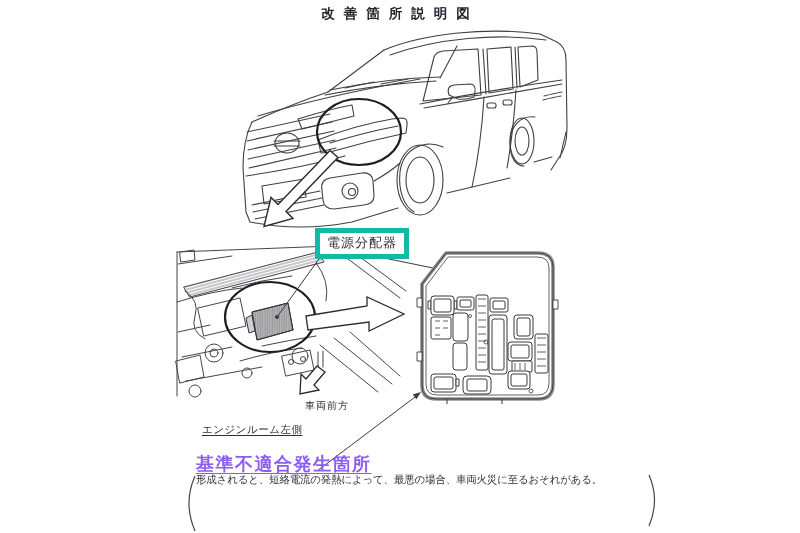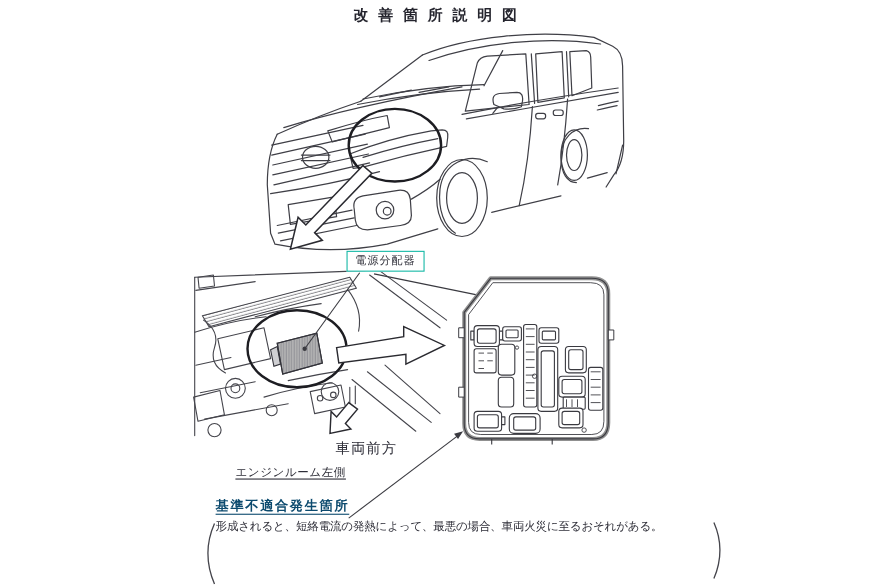--- a/index.html
+++ b/index.html
@@ -2,27 +2,27 @@
 <html><head>
 <meta charset="utf-8">
 <style>
   html,body{margin:0;padding:0;background:#fff;}
   .canvas{position:relative;width:720px;height:533px;background:#fff;overflow:hidden;
           font-family:Liberation Mono, monospace;color:#2e2e38;}
   .art{position:absolute;left:0;top:0;}
   .txt{position:absolute;white-space:nowrap;}
   .title{left:0;top:5px;width:800px;text-align:center;font-size:13.5px;letter-spacing:9px;
          font-weight:600;color:#25252e;}
-  .pd-label{left:315px;top:228px;border:1px solid #14b8a6;background:#fff;
-            padding:1px 7px 2px 7px;font-size:10px;letter-spacing:1px;z-index:3;}
-  .vf-label{left:305px;top:399px;font-size:13px;letter-spacing:1px;}
-  .er-label{left:214px;top:423px;font-size:10.5px;letter-spacing:.5px;
+  .pd-label{left:315px;top:228px;border:5px solid #14b8a6;background:#fff;
+            padding:1px 7px 2px 7px;font-size:13px;letter-spacing:1px;z-index:3;}
+  .vf-label{left:305px;top:399px;font-size:10px;letter-spacing:1px;}
+  .er-label{left:202px;top:423px;font-size:10.5px;letter-spacing:.5px;
             text-decoration:underline;text-underline-offset:2px;}
-  .heading{left:196px;top:452px;font-size:12px;font-weight:bold;letter-spacing:1.5px;
-           text-decoration:underline;text-underline-offset:3px;color:#0c4a6e;}
+  .heading{left:196px;top:452px;font-size:18px;font-weight:bold;letter-spacing:1.5px;
+           text-decoration:underline;text-underline-offset:3px;color:#8b5cf6;}
   .para{position:absolute;left:196px;top:473px;width:460px;font-size:10.5px;
         letter-spacing:-0.2px;line-height:15.5px;color:#2e2e38;}
   .para .bl{height:15.5px;white-space:nowrap;}
 </style>
 </head>
 <body>
 
 <div class="canvas">
 
   <svg class="art" width="800" height="533" viewBox="0 0 800 533">

